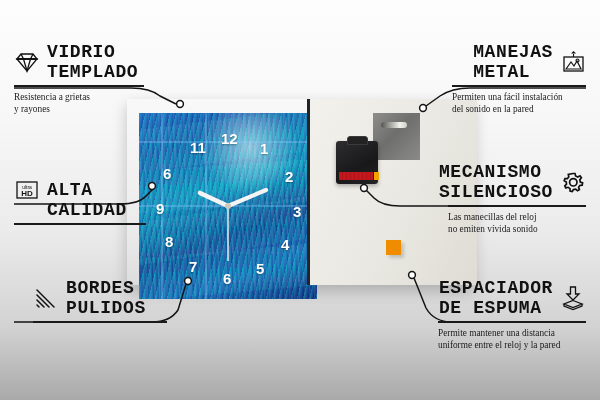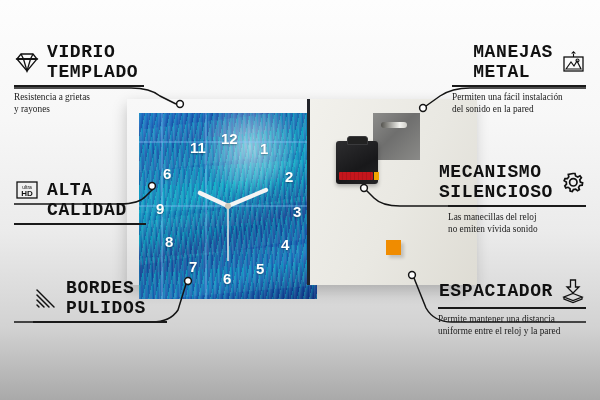--- a/index.html
+++ b/index.html
@@ -242,20 +242,21 @@
     <div class="sub r">
       <span>Las manecillas del reloj</span><br>
       <span>no emiten vívida sonido</span>
     </div>
   </div>
 
   <div class="callout" style="left:438px;top:278px;width:148px;">
     <div class="head r">
       <span class="title r">
         <span>ESPACIADOR</span><br>
+        <span>DE ESPUMA</span>
       </span>
       <span class="ico">
         <svg viewBox="0 0 26 26">
           <path d="M10.5,2 L15.5,2 L15.5,9 L19,9 L13,15 L7,9 L10.5,9 Z" fill="none" stroke="#111" stroke-width="1.3"></path>
           <path d="M13,15.5 L22,19 L13,22.5 L4,19 Z" fill="none" stroke="#111" stroke-width="1.3"></path>
           <path d="M4,19 L4,21 L13,24.5 L22,21 L22,19" fill="none" stroke="#111" stroke-width="1.3"></path>
         </svg>
       </span>
     </div>
     <div class="rule"></div>

